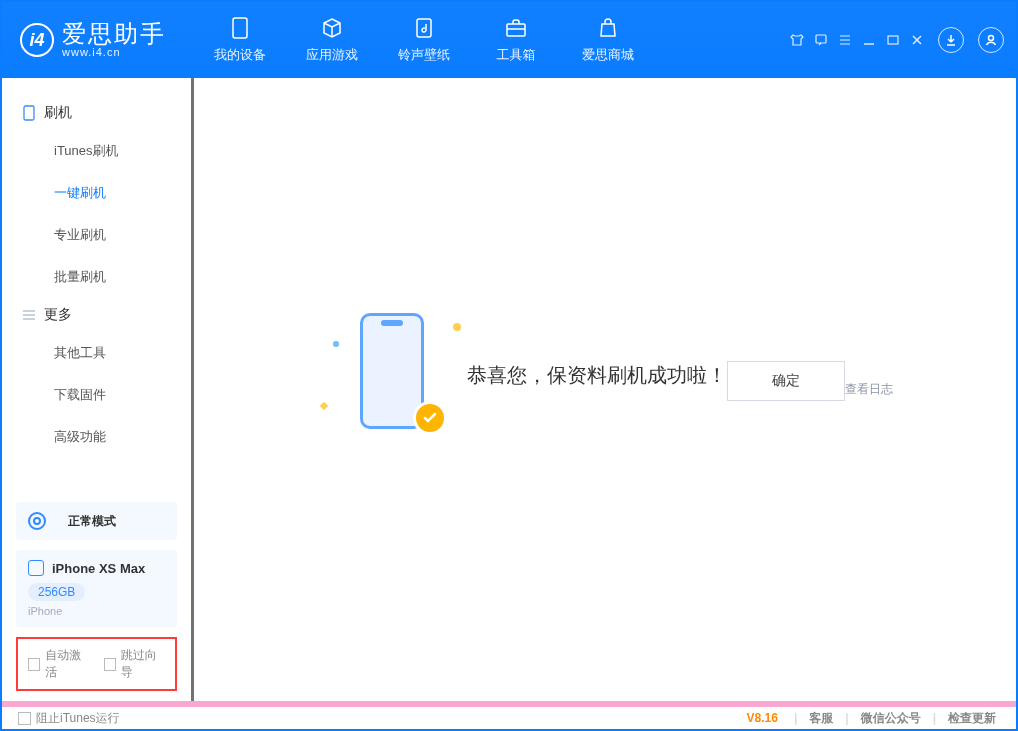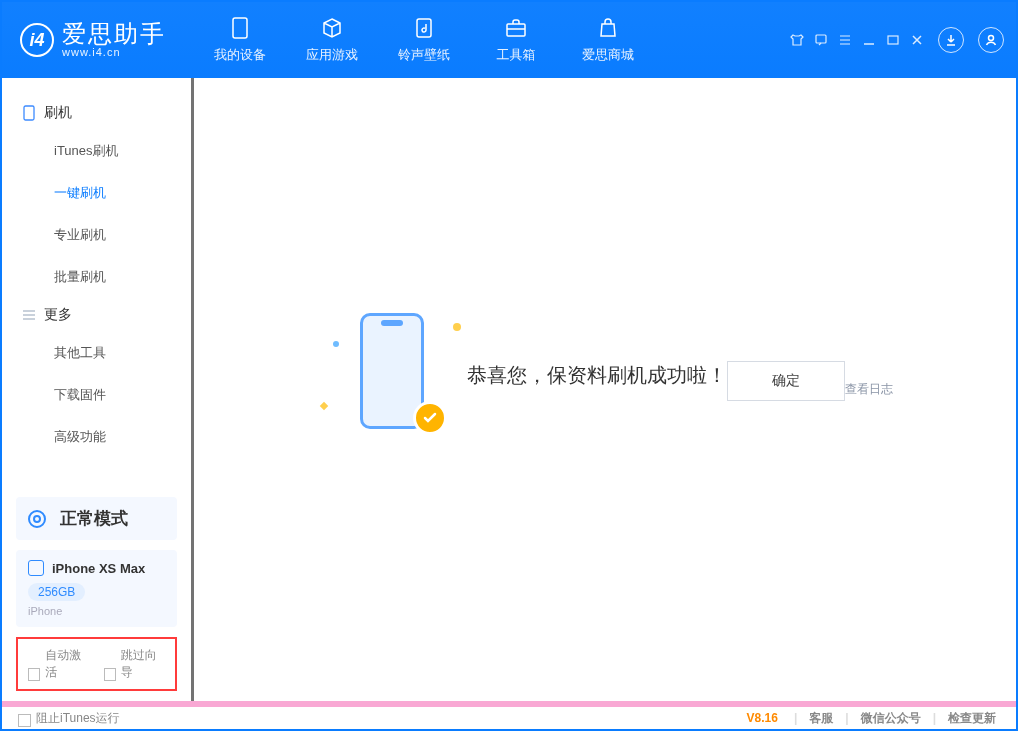--- a/index.html
+++ b/index.html
@@ -18,31 +18,31 @@
 .winctl span { cursor: pointer; }
 .cir { width: 26px; height: 26px; border: 1.5px solid rgba(255,255,255,.8); border-radius: 50%; display: flex; align-items: center; justify-content: center; cursor: pointer; }
 .body { display: flex; height: calc(100% - 76px - 28px); }
 .sidebar { width: 192px; border-right: 3px solid #737373; padding-top: 18px; display: flex; flex-direction: column; }
 .group-title { display: flex; align-items: center; gap: 8px; padding: 8px 20px; font-size: 14px; color: #333; font-weight: 500; }
 .group-title .gicon { width: 14px; height: 14px; display: flex; align-items: center; justify-content: center; color: #3d8bff; }
 .sub-items { }
 .sub-item { padding: 12px 20px 12px 52px; font-size: 13px; color: #555; cursor: pointer; }
 .sub-item.active { color: #0a7cff; }
 .side-bottom { margin-top: auto; padding: 10px 14px; }
-.mode-card { background: #f4f8ff; border-radius: 4px; padding: 10px 12px; margin-bottom: 10px; display: flex; align-items: center; gap: 14px; font-size: 17px; font-weight: 600; color: #333; }
+.mode-card { background: #f4f8ff; border-radius: 4px; padding: 10px 12px; margin-bottom: 10px; display: flex; align-items: center; gap: 22px; font-size: 12px; font-weight: 600; color: #333; }
 .mode-dot { width: 18px; height: 18px; border: 2px solid #2f8bff; border-radius: 50%; position: relative; }
 .mode-dot::after { content: ""; position: absolute; inset: 3px; border: 2px solid #2f8bff; border-radius: 50%; }
 .dev-card { background: #f4f8ff; border-radius: 4px; padding: 10px 12px; }
 .dev-row { display: flex; align-items: center; gap: 8px; margin-bottom: 6px; }
 .dev-ic { width: 16px; height: 16px; border: 1.5px solid #2f8bff; border-radius: 3px; }
 .dev-name { font-size: 13px; font-weight: 700; color: #333; }
 .dev-cap { background: #e3efff; color: #2f8bff; border-radius: 10px; padding: 2px 10px; font-size: 12px; display: inline-block; margin-bottom: 4px; }
 .dev-type { font-size: 11px; color: #aab; }
 .opt-row { border: 2px solid #ff3b3b; padding: 8px 10px; margin-top: 10px; display: flex; gap: 14px; align-items: center; }
-.chk { display: flex; align-items: flex-end; gap: 5px; font-size: 12px; color: #888; cursor: pointer; }
+.chk { display: flex; align-items: center; gap: 5px; font-size: 12px; color: #888; cursor: pointer; }
 .cbox { width: 13px; height: 13px; border: 1px solid #bbb; background: #fff; }
 .main { flex: 1; display: flex; flex-direction: row; align-items: center; justify-content: center; position: relative; }
 .illus { position: relative; width: 150px; height: 150px; margin-bottom: 24px; }
 .phone { position: absolute; left: 50%; top: 10px; transform: translateX(-50%); width: 64px; height: 116px; border: 3px solid #5ea6ff; border-radius: 10px; background: #eaf3ff; }
 .phone::before { content: ""; position: absolute; top: 4px; left: 50%; transform: translateX(-50%); width: 22px; height: 6px; background: #5ea6ff; border-radius: 3px; }
 .badge { position: absolute; right: 20px; bottom: 18px; width: 34px; height: 34px; background: #ffb400; border: 3px solid #fff; border-radius: 50%; display: flex; align-items: center; justify-content: center; color: #fff; font-weight: 700; }
 .spark { position: absolute; width: 6px; height: 6px; border-radius: 50%; }
 .spark.s1 { left: 16px; top: 38px; background: #6fbcff; }
 .spark.s2 { right: 6px; top: 20px; background: #ffcf4d; width: 8px; height: 8px; }
 .spark.s3 { left: 4px; bottom: 44px; background: #ffcf4d; transform: rotate(45deg); border-radius: 0; }

